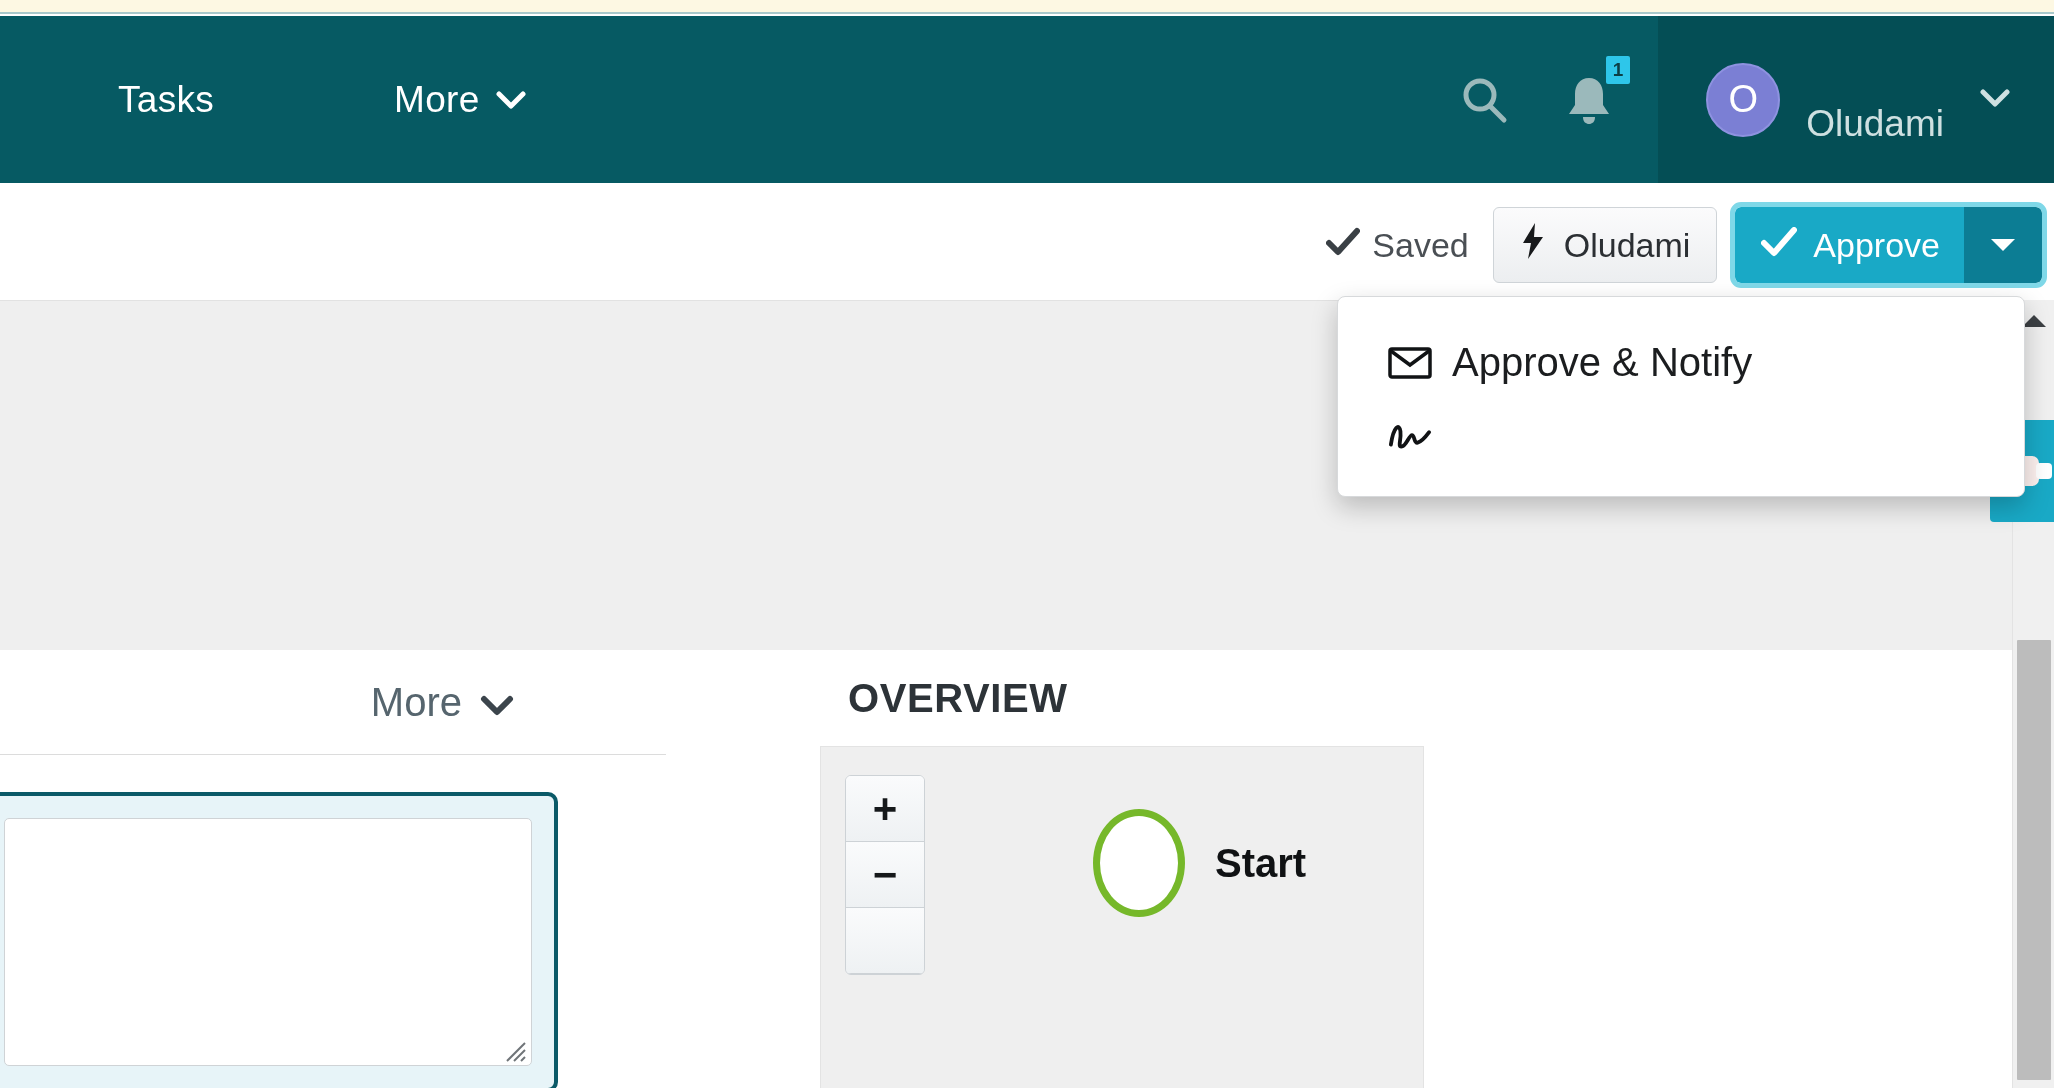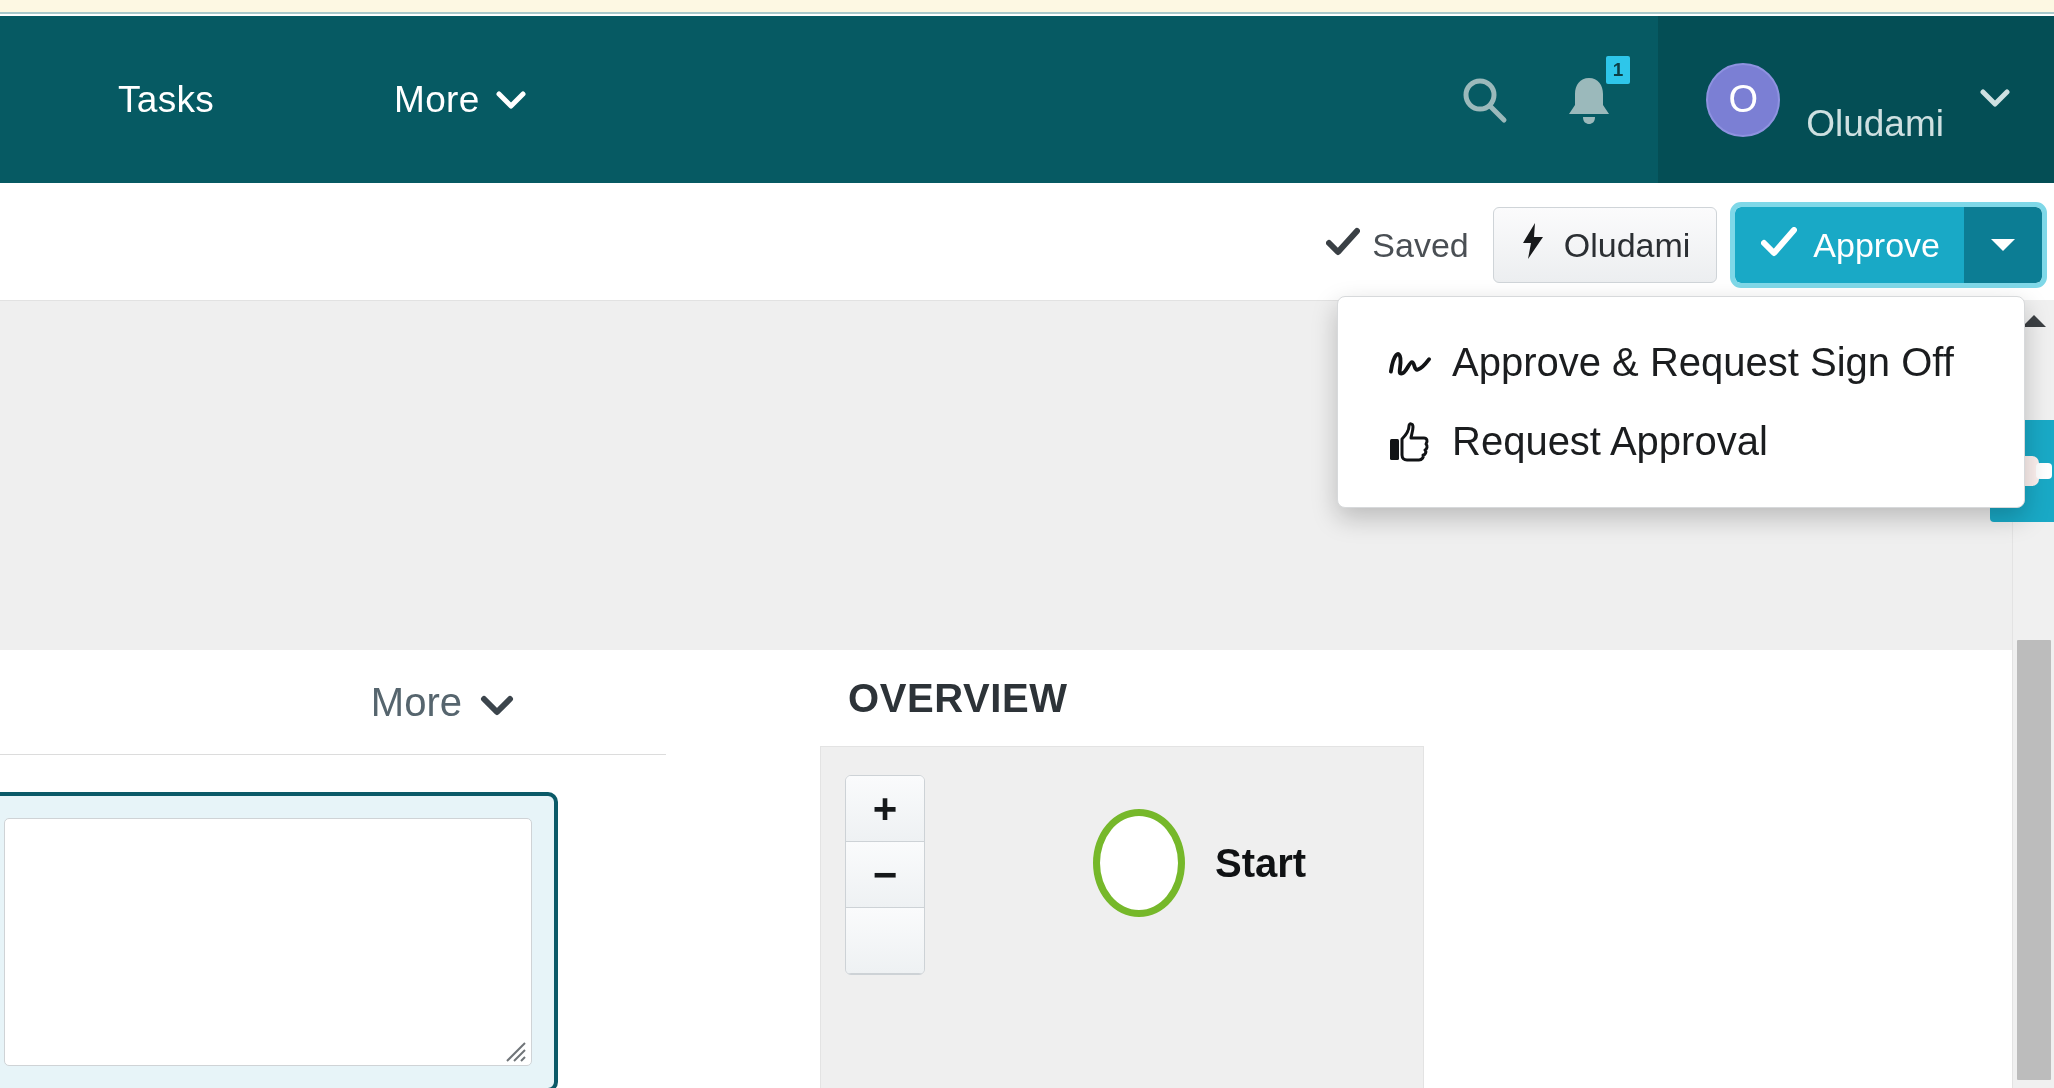--- a/index.html
+++ b/index.html
@@ -572,33 +572,32 @@
       </div>
       <div id="start-node"></div>
       <div id="start-label">Start</div>
     </div>
   </div>
 
 </div>
 
 <div id="approve-menu">
 
+  <div class="menu-item">
+    <span class="menu-icon">
+      <svg width="44" height="34" viewBox="0 0 44 34">
+        <rect x="2" y="3" width="40" height="28" rx="2" stroke="#111315" stroke-width="3.5" fill="none"></rect>
+        <path d="M3 5 L22 19 L41 5" stroke="#111315" stroke-width="3.5" fill="none"></path>
+      </svg>
+    </span>
+    <span>Approve &amp; Notify</span>
+  </div>
 
   <div class="menu-item">
     <span class="menu-icon">
       <svg width="46" height="34" viewBox="0 0 46 34">
         <path d="M3 26 C6 6 12 4 13 12 C14 21 10 28 14 28 C19 28 22 16 25 16 C28 16 27 25 31 24 C35 23 40 17 43 13" stroke="#111315" stroke-width="4" fill="none" stroke-linecap="round" stroke-linejoin="round"></path>
       </svg>
     </span>
-    <span>Approve &amp; Request Sign Off</span>
-  </div>
-
-  <div class="menu-item">
-    <span class="menu-icon">
-      <svg width="42" height="40" viewBox="0 0 42 40">
-        <rect x="2" y="17" width="9" height="21" rx="1.5" fill="#111315"></rect>
-        <path d="M14 17 C18 13 21 9 21 4 C21 1 25 1 25 5 C25 9 23 14 23 16 L36 16 C39 16 40 19 38 22 C40 24 39 27 37 28 C39 30 37 33 35 33 C36 35 34 38 31 38 L19 38 C16 38 14 36 14 33 Z" stroke="#111315" stroke-width="3" fill="none" stroke-linejoin="round"></path>
-      </svg>
-    </span>
-    <span>Request Approval</span>
-  </div>
+  </div>
+
 
 </div>
 
 </body></html>

